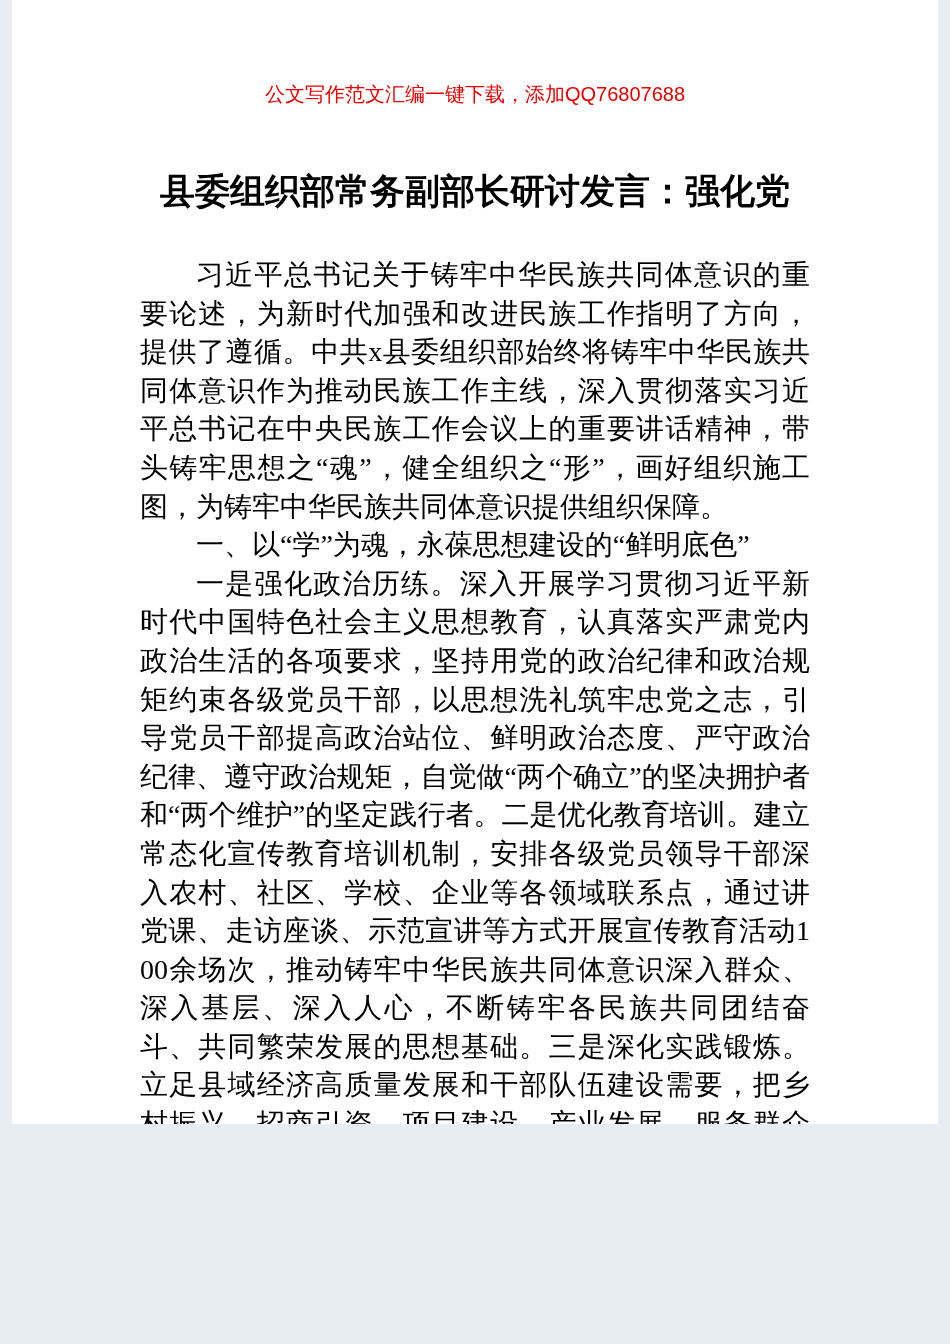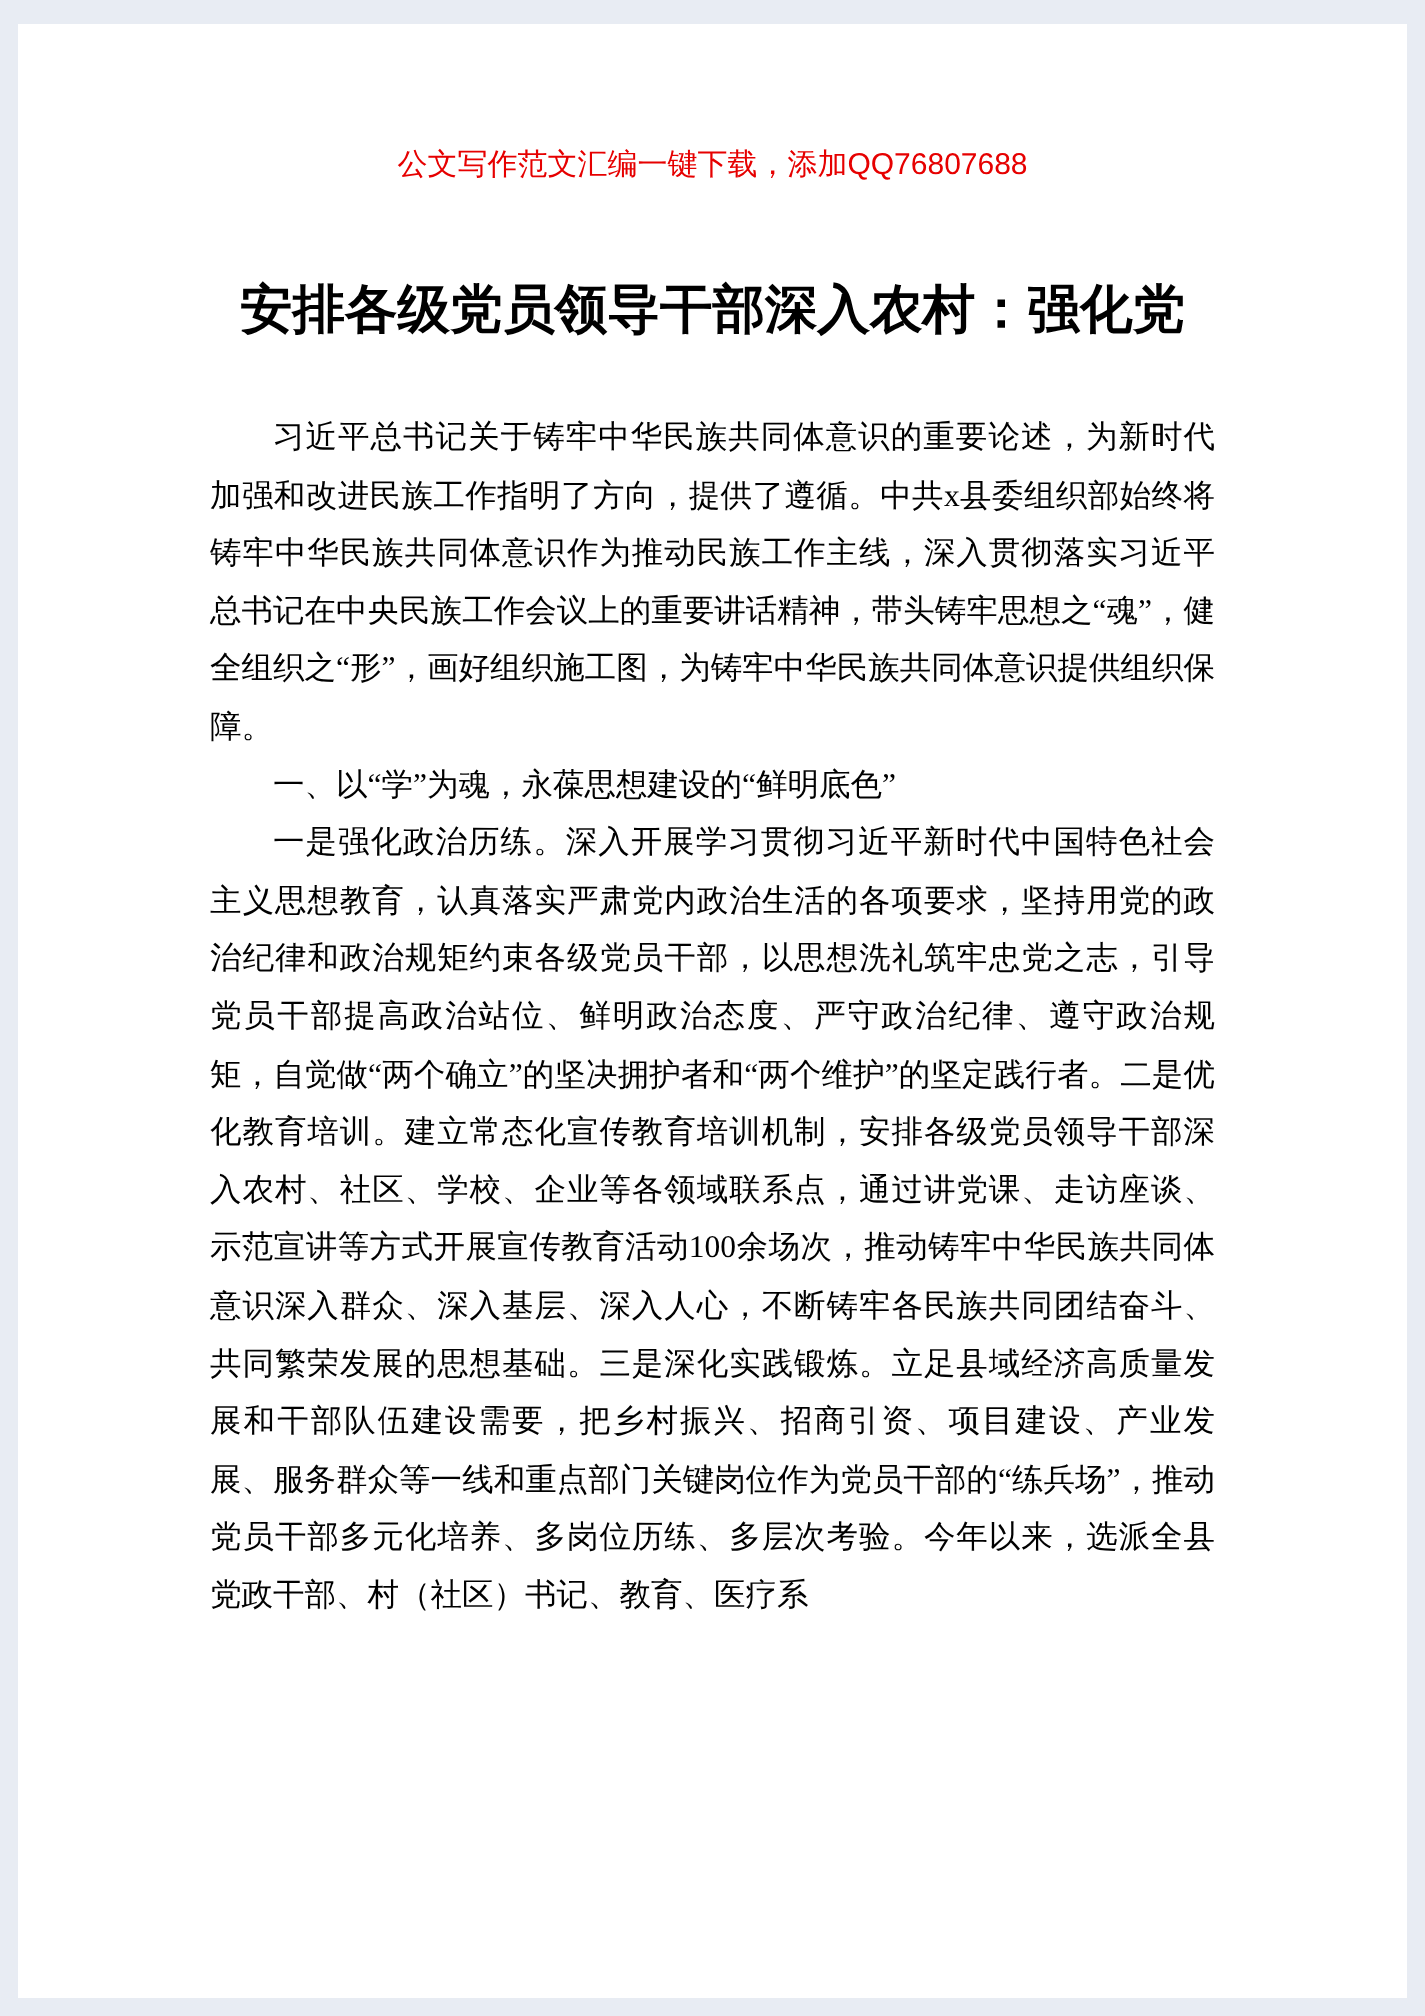--- a/index.html
+++ b/index.html
@@ -2,23 +2,23 @@
 <html><head>
 <meta charset="utf-8">
 <style>
   html, body {
     margin: 0;
     padding: 0;
     background: #e8ecf3;
   }
   .viewport {
     width: 950px;
-    height: 1316px;
+    height: 1124px;
     overflow: hidden;
-    margin: 16px auto;
+    margin: 0 auto;
     background: #e8ecf3;
   }
   .page {
     width: 926px;
     min-height: 1344px;
     margin: 0 auto;
     background: #ffffff;
     box-sizing: border-box;
     padding: 82px 128px 0 128px;
   }
@@ -41,38 +41,38 @@
     margin: 0 0 28px 0;
   }
   .doc-title .title-line {
     display: block;
   }
   .body-text {
     font-family: "Liberation Serif", serif;
     color: #000000;
   }
   .body-text p {
-    font-size: 21px;
+    font-size: 28px;
     line-height: 38.6px;
     text-align: justify;
     text-indent: 2em;
     margin: 0;
     word-break: break-all;
   }
 </style>
 </head>
 <body>
 
 <div class="viewport">
   <div class="page">
 
     <div class="notice">公文写作范文汇编一键下载，添加QQ76807688</div>
 
     <h1 class="doc-title">
-      <span class="title-line">安排各级党员领导干部深入农村：强化党</span>
+      <span class="title-line">县委组织部常务副部长研讨发言：强化党</span>
     </h1>
 
     <div class="body-text">
       <p>习近平总书记关于铸牢中华民族共同体意识的重要论述，为新时代加强和改进民族工作指明了方向，提供了遵循。中共x县委组织部始终将铸牢中华民族共同体意识作为推动民族工作主线，深入贯彻落实习近平总书记在中央民族工作会议上的重要讲话精神，带头铸牢思想之“魂”，健全组织之“形”，画好组织施工图，为铸牢中华民族共同体意识提供组织保障。</p>
       <p>一、以“学”为魂，永葆思想建设的“鲜明底色”</p>
       <p>一是强化政治历练。深入开展学习贯彻习近平新时代中国特色社会主义思想教育，认真落实严肃党内政治生活的各项要求，坚持用党的政治纪律和政治规矩约束各级党员干部，以思想洗礼筑牢忠党之志，引导党员干部提高政治站位、鲜明政治态度、严守政治纪律、遵守政治规矩，自觉做“两个确立”的坚决拥护者和“两个维护”的坚定践行者。二是优化教育培训。建立常态化宣传教育培训机制，安排各级党员领导干部深入农村、社区、学校、企业等各领域联系点，通过讲党课、走访座谈、示范宣讲等方式开展宣传教育活动100余场次，推动铸牢中华民族共同体意识深入群众、深入基层、深入人心，不断铸牢各民族共同团结奋斗、共同繁荣发展的思想基础。三是深化实践锻炼。立足县域经济高质量发展和干部队伍建设需要，把乡村振兴、招商引资、项目建设、产业发展、服务群众等一线和重点部门关键岗位作为党员干部的“练兵场”，推动党员干部多元化培养、多岗位历练、多层次考验。今年以来，选派全县党政干部、村（社区）书记、教育、医疗系</p>
     </div>
 
   </div>
 </div>

